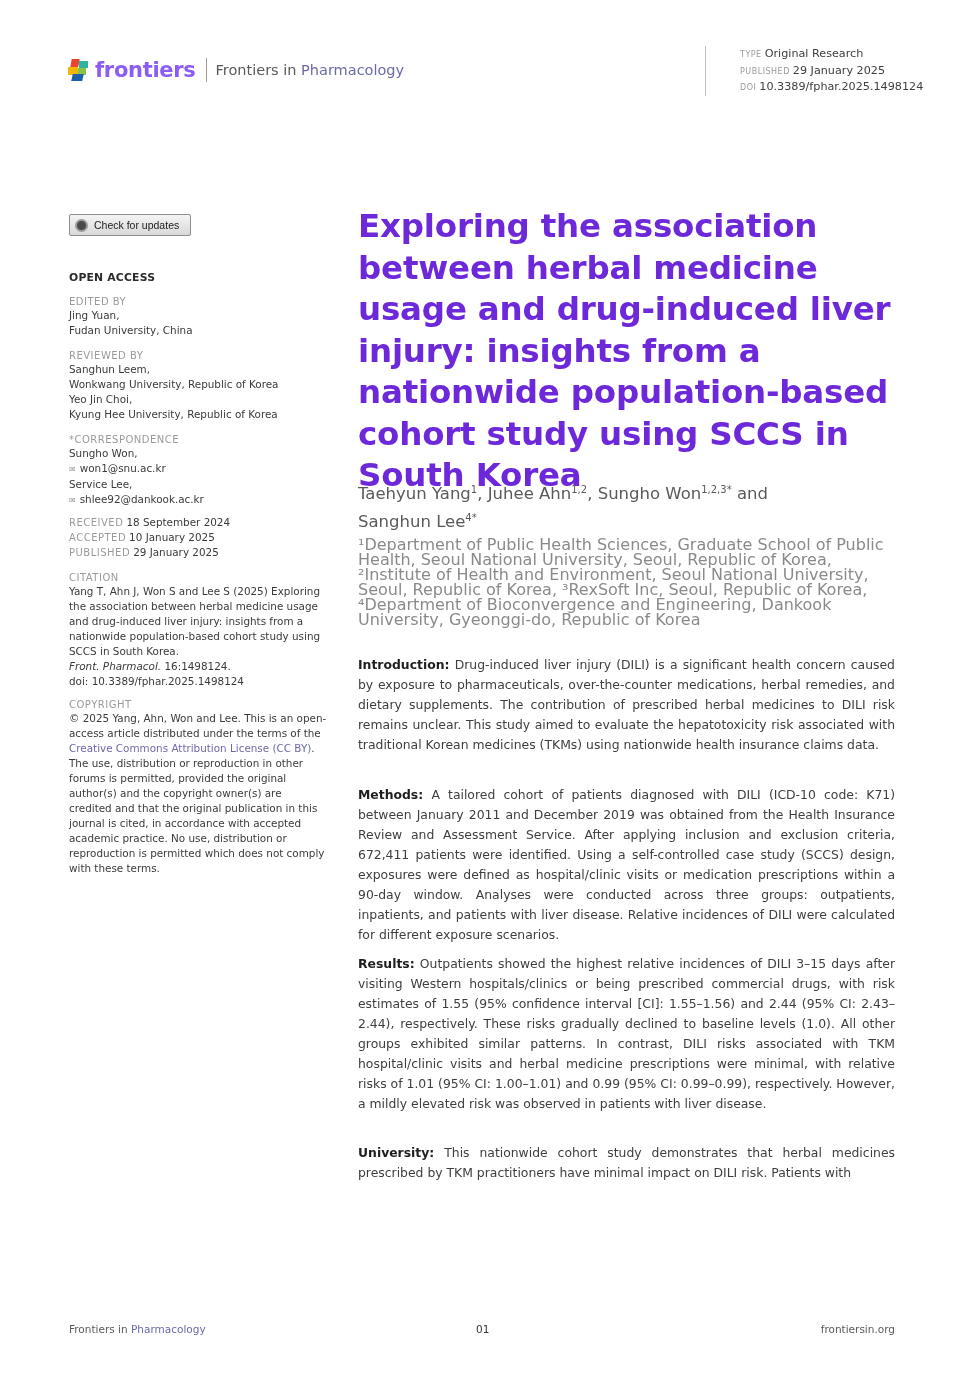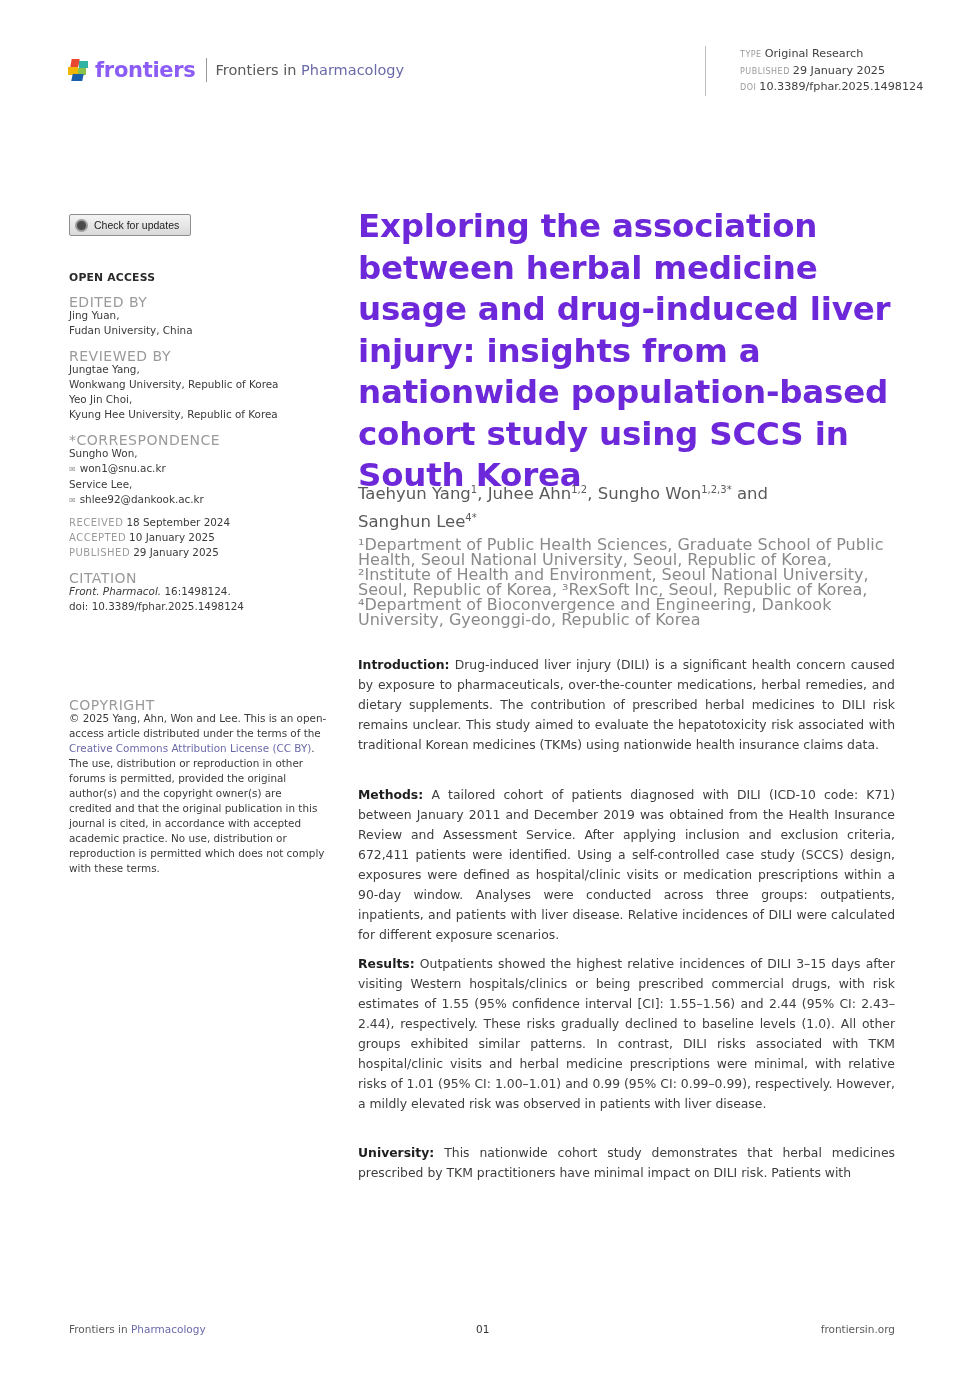--- a/index.html
+++ b/index.html
@@ -24,21 +24,21 @@
   .meta { left:705px; top:46px; border-left:1px solid #bdbdbd; padding-left:34px; font-size:11.2px; line-height:15.5px; color:#404040; }
   .meta .lbl { font-size:8px; letter-spacing:0.5px; color:#9a9a9a; text-transform:uppercase; margin-right:3px; }
 
   
   .side { left:69px; width:258px; font-size:10.4px; line-height:15px; color:#3a3a3a; }
   .updates { left:69px; top:214px; width:122px; height:22px; border:1px solid #8e8e8e; border-radius:2px;
              background:linear-gradient(#f4f4f4,#d9d9d9); display:flex; align-items:center; box-sizing:border-box; padding-left:5px; }
   .upd-icon { width:13px; height:13px; border-radius:50%; background:#4a4a4a; border:2px solid #9a9a9a; box-sizing:border-box; margin-right:6px; }
   .upd-lbl { font-family:"Liberation Sans", sans-serif; font-size:10.5px; color:#222; }
   .oa { font-weight:bold; font-size:10.8px; letter-spacing:0.2px; color:#2a2a2a; }
-  .small-lbl { font-size:14px; letter-spacing:0.5px; color:#9a9a9a; text-transform:uppercase; line-height:12px; }
+  .small-lbl { font-size:10px; letter-spacing:0.5px; color:#9a9a9a; text-transform:uppercase; line-height:12px; }
   .inl-lbl { font-size:10px; letter-spacing:0.5px; color:#9a9a9a; text-transform:uppercase; margin-right:3px; }
   .mail { font-size:8px; color:#9a9a9a; margin-right:4px; }
   .link { color:#6b6aa9; }
   .it { font-style:italic; }
 
   
   .title { left:358px; top:206px; width:560px; font-size:32.5px; line-height:41.5px; color:#6d28d9; font-weight:bold; letter-spacing:-0.2px; }
   .authors { left:358px; top:477px; width:560px; font-size:16.5px; line-height:24px; color:#5a5a5a; }
   .authors sup { font-size:10px; }
   .affil { left:358px; top:537px; width:540px; font-size:16px; line-height:15px; color:#8a8a8a; }
@@ -79,21 +79,21 @@
 <div class="abs side oa" style="top:270px;">OPEN ACCESS</div>
 
 <div class="abs side" style="top:296px;">
   <div class="small-lbl">EDITED BY</div>
   <div>Jing Yuan,</div>
   <div>Fudan University, China</div>
 </div>
 
 <div class="abs side" style="top:350px;">
   <div class="small-lbl">REVIEWED BY</div>
-  <div>Jungtae Yang,</div>
+  <div>Sanghun Leem,</div>
   <div>Wonkwang University, Republic of Korea</div>
   <div>Yeo Jin Choi,</div>
   <div>Kyung Hee University, Republic of Korea</div>
 </div>
 
 <div class="abs side" style="top:434px;">
   <div class="small-lbl">*CORRESPONDENCE</div>
   <div>Sungho Won,</div>
   <div><span class="mail">✉</span><span>won1@snu.ac.kr</span></div>
   <div>Service Lee,</div>
@@ -101,20 +101,21 @@
 </div>
 
 <div class="abs side" style="top:515px;">
   <div><span class="inl-lbl">RECEIVED</span><span>18 September 2024</span></div>
   <div><span class="inl-lbl">ACCEPTED</span><span>10 January 2025</span></div>
   <div><span class="inl-lbl">PUBLISHED</span><span>29 January 2025</span></div>
 </div>
 
 <div class="abs side" style="top:572px;">
   <div class="small-lbl">CITATION</div>
+  <div>Yang T, Ahn J, Won S and Lee S (2025) Exploring the association between herbal medicine usage and drug-induced liver injury: insights from a nationwide population-based cohort study using SCCS in South Korea.</div>
   <div><span class="it">Front. Pharmacol.</span><span> 16:1498124.</span></div>
   <div>doi: 10.3389/fphar.2025.1498124</div>
 </div>
 
 <div class="abs side" style="top:699px;">
   <div class="small-lbl">COPYRIGHT</div>
   <div><span>© 2025 Yang, Ahn, Won and Lee. This is an open-access article distributed under the terms of the </span><span class="link">Creative Commons Attribution License (CC BY)</span><span>. The use, distribution or reproduction in other forums is permitted, provided the original author(s) and the copyright owner(s) are credited and that the original publication in this journal is cited, in accordance with accepted academic practice. No use, distribution or reproduction is permitted which does not comply with these terms.</span></div>
 </div>
 
 <h1 class="abs title" style="margin:0;">Exploring the association between herbal medicine usage and drug-induced liver injury: insights from a nationwide population-based cohort study using SCCS in South Korea</h1>

